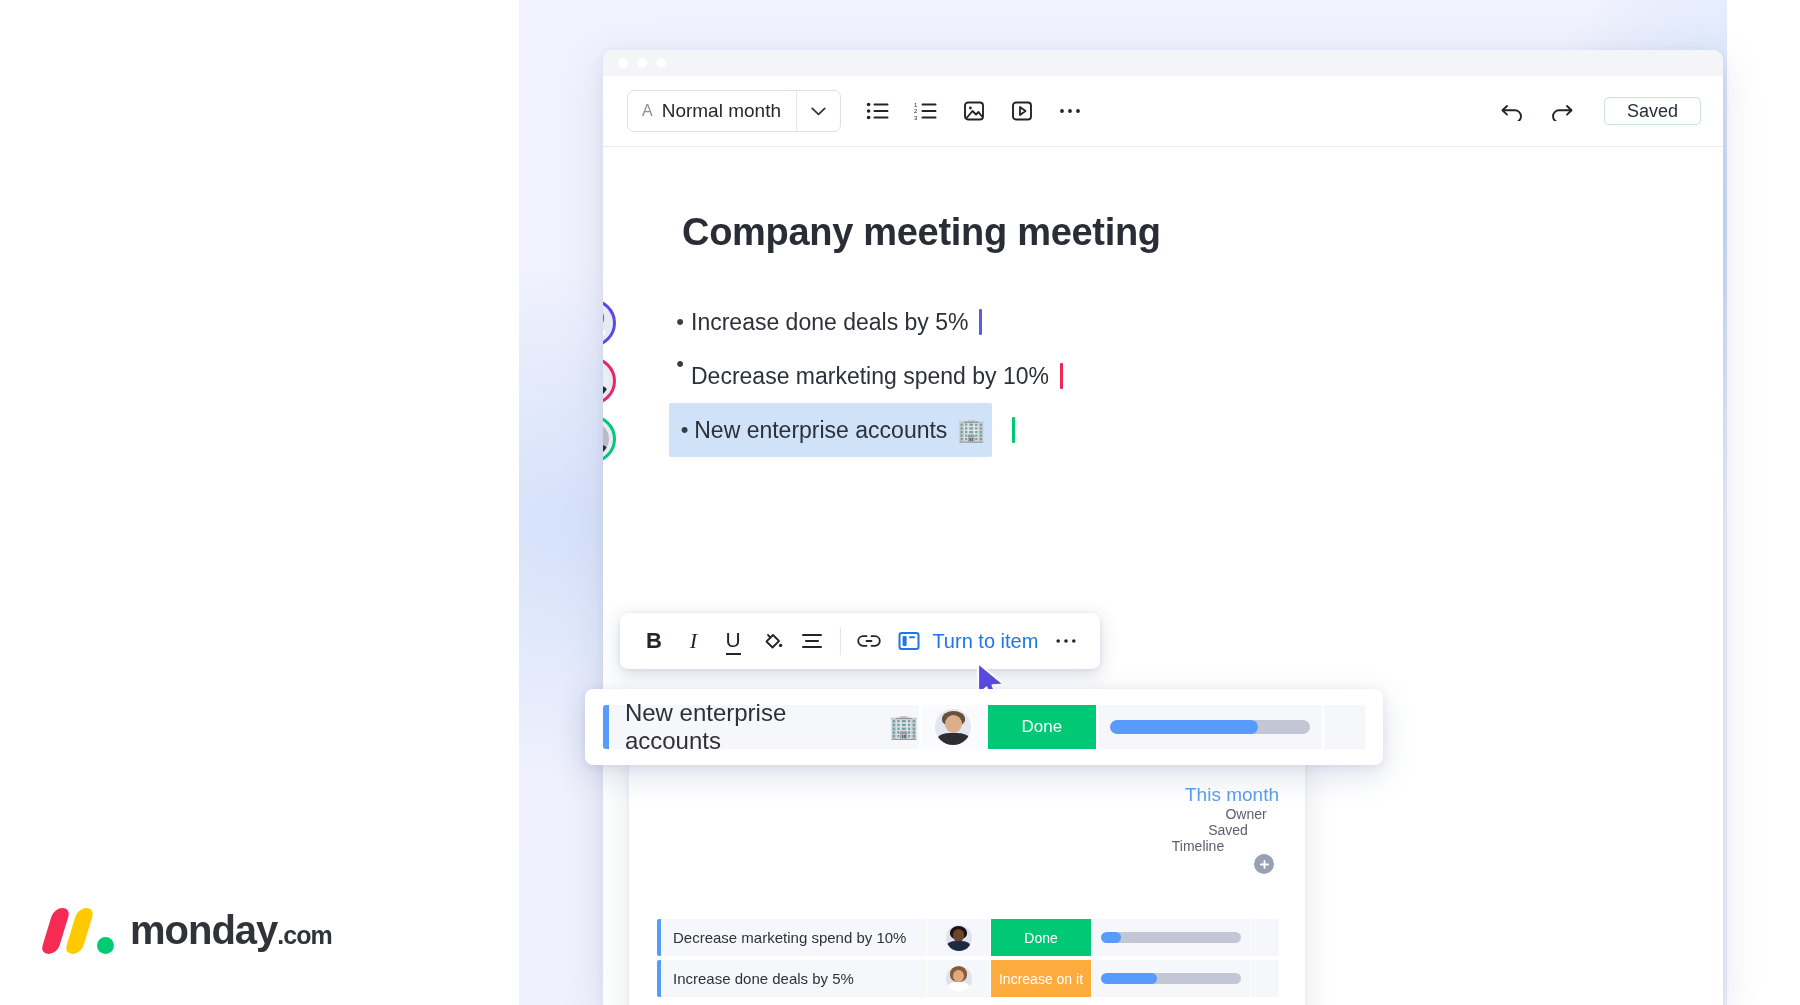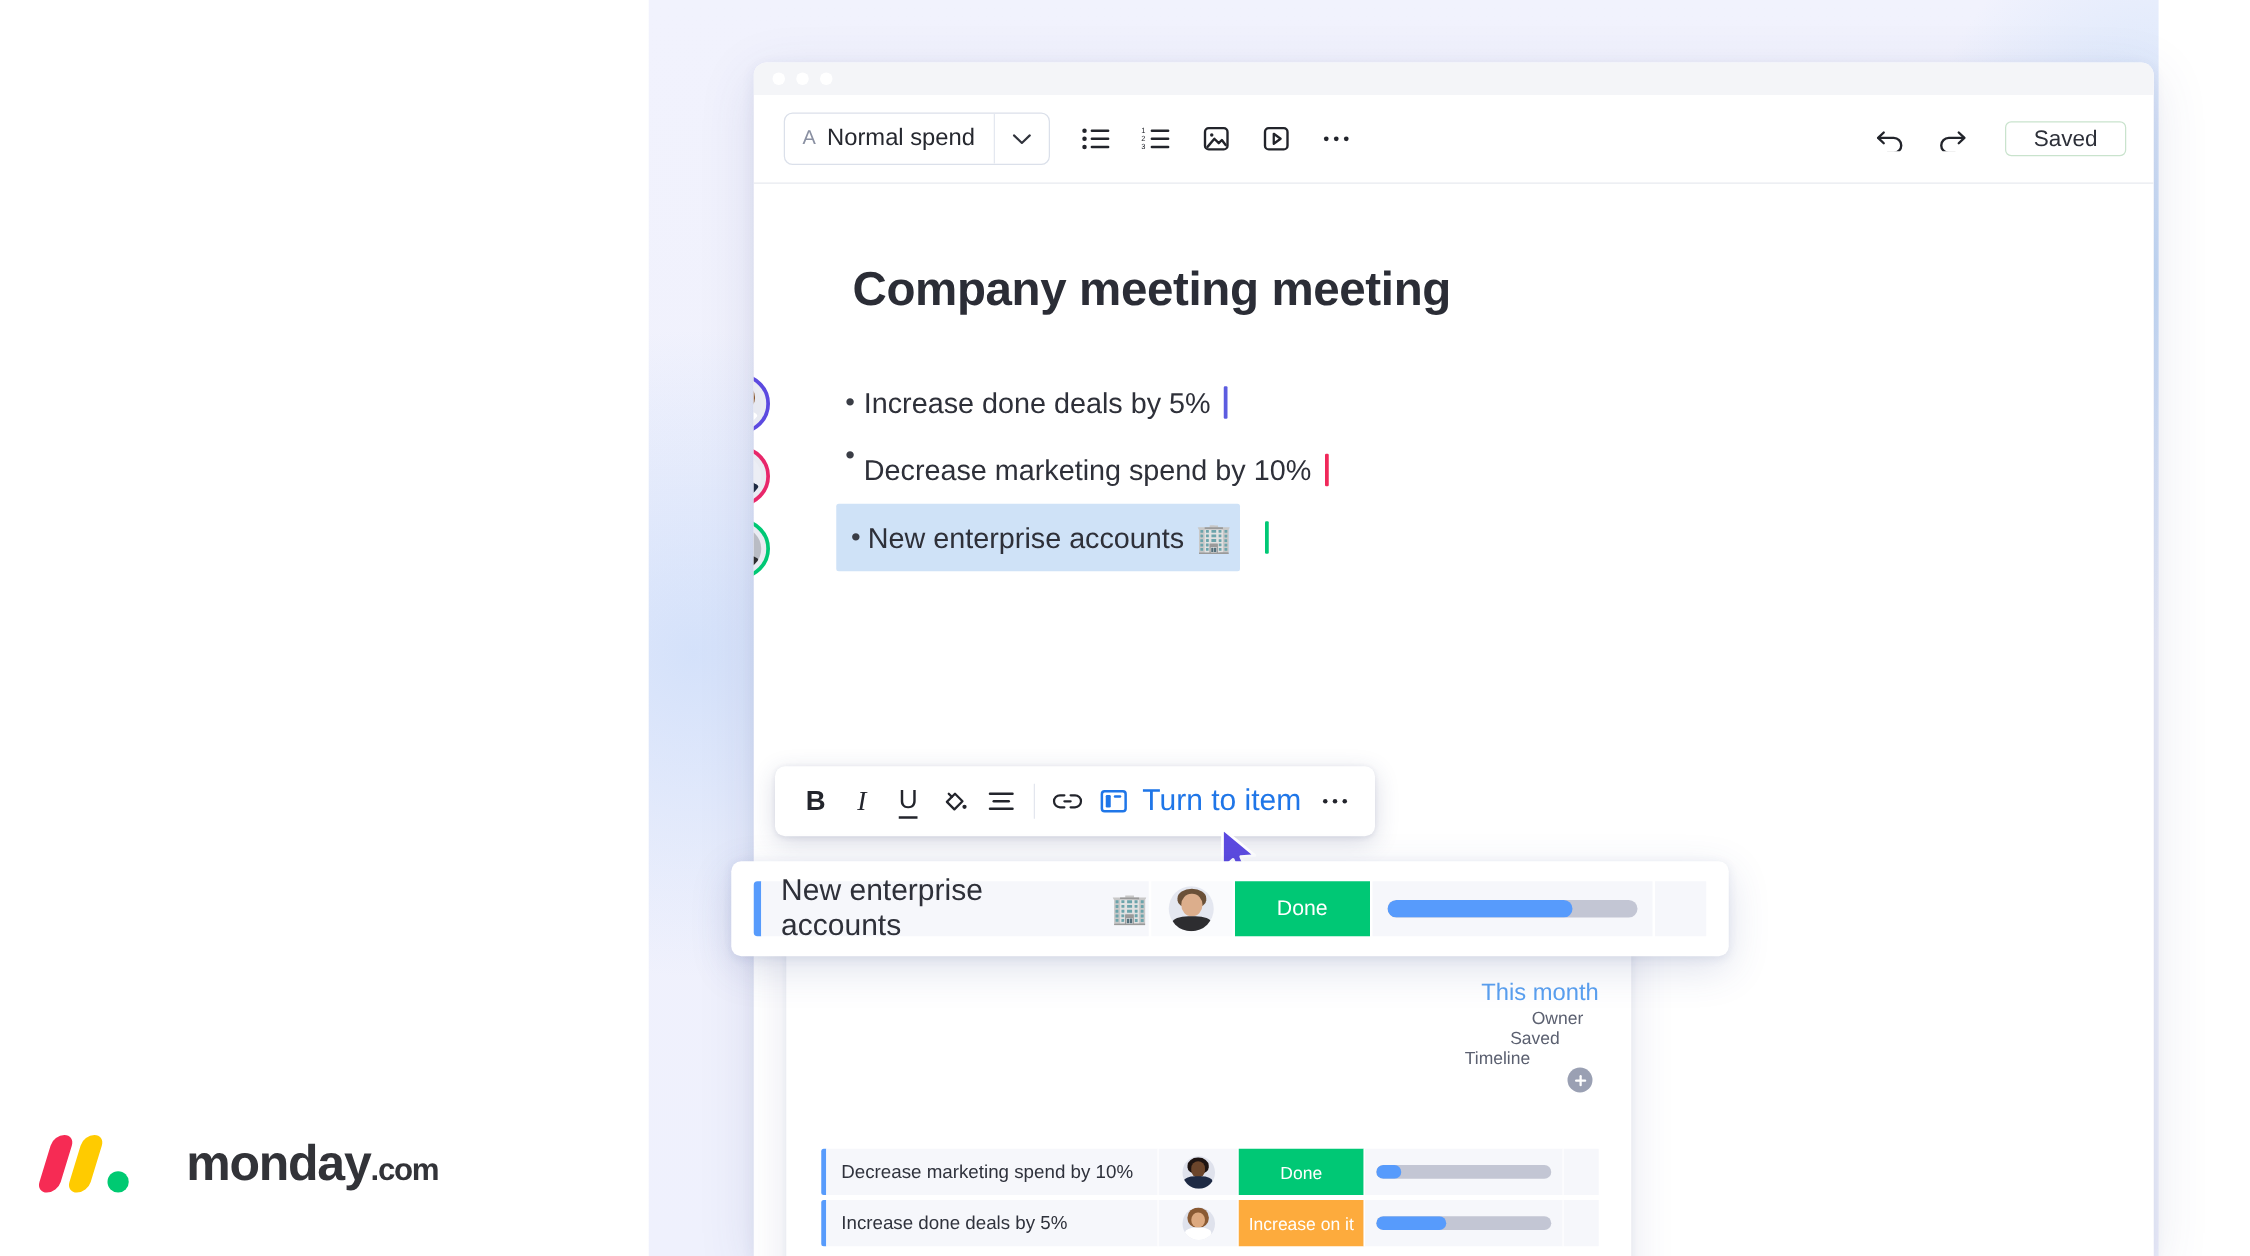--- a/index.html
+++ b/index.html
@@ -90,21 +90,21 @@
 
   
   .fmt{
     position:absolute; left:17px; top:466px; width:480px; height:56px;
     background:#fff; border-radius:8px;
     box-shadow:0 5px 20px rgba(45,55,110,.18), 0 1px 4px rgba(45,55,110,.10);
     display:flex; align-items:center; padding:0 14px;
   }
   .fmt-ic{ width:44px;height:44px; display:flex;align-items:center;justify-content:center; color:#23252c; }
   .fmt-div{ width:1px; height:28px; background:#e3e6ee; margin:0 8px; }
-  .turn{ color:#1f76e8; font-size:24px; margin-left:4px; white-space:nowrap; }
+  .turn{ color:#1f76e8; font-size:20px; margin-left:4px; white-space:nowrap; }
   .cursor-arrow{ position:absolute; left:355px; top:48px; }
 
   
   .board{
     position:absolute; left:26px; top:575px; width:676px; height:322px;
     background:#fff; border-radius:10px;
     box-shadow:0 8px 34px rgba(60,70,130,.13), 0 1px 5px rgba(60,70,130,.07);
     padding:28px 26px 0 28px;
   }
   .board-head{ display:flex; align-items:flex-start; }
@@ -166,21 +166,21 @@
     color:#fff;font-size:17px; margin-left:2px;
   }
   .float-row .timeline{
     width:228px;height:44px;background:#f6f7fb; display:flex;align-items:center; padding:0 12px; margin-left:2px;
   }
   .float-row .tl-track{ flex:1;height:14px;background:#c3c6d4;border-radius:7px; }
   .float-row .tl-fill{ height:14px;background:#579bfc;border-radius:7px; }
   .float-row .tail{ width:42px;height:44px;background:#f6f7fb;margin-left:2px; }
 
   
-  .logo{ position:absolute; left:36px; top:908px; display:flex; align-items:center;gap:30px; }
+  .logo{ position:absolute; left:47px; top:908px; display:flex; align-items:flex-start; }
   .logo-mark{ width:75px;height:46px; position:relative; }
   .slash{ position:absolute; width:17px; height:46px; border-radius:9px; }
   .logo-text{ font-size:40px; font-weight:bold; color:#323338; letter-spacing:-1px; margin-left:8px; }
   .logo-com{ font-size:25px; font-weight:bold; color:#323338; }
 </style>
 </head>
 <body>
 
 <div class="bg-panel"></div>
 <div class="bg-right-white"></div>
@@ -191,21 +191,21 @@
     <div class="dot"></div>
     <div class="dot"></div>
     <div class="dot"></div>
   </div>
 
   <div class="toolbar">
 
     <div class="style-select">
       <div class="val">
         <span class="glyphA">A</span>
-        <span class="txt">Normal spend</span>
+        <span class="txt">Normal month</span>
       </div>
       <div class="caret">
         <svg width="15" height="9" viewBox="0 0 15 9">
             <path d="M1.2 1.3 L7.5 7.4 L13.8 1.3" fill="none" stroke="#30333c" stroke-width="1.7" stroke-linecap="round" stroke-linejoin="round"></path>
           </svg>
       </div>
     </div>
 
     <div class="tb-icon tb-gap">
       <svg width="24" height="20" viewBox="0 0 24 20">

